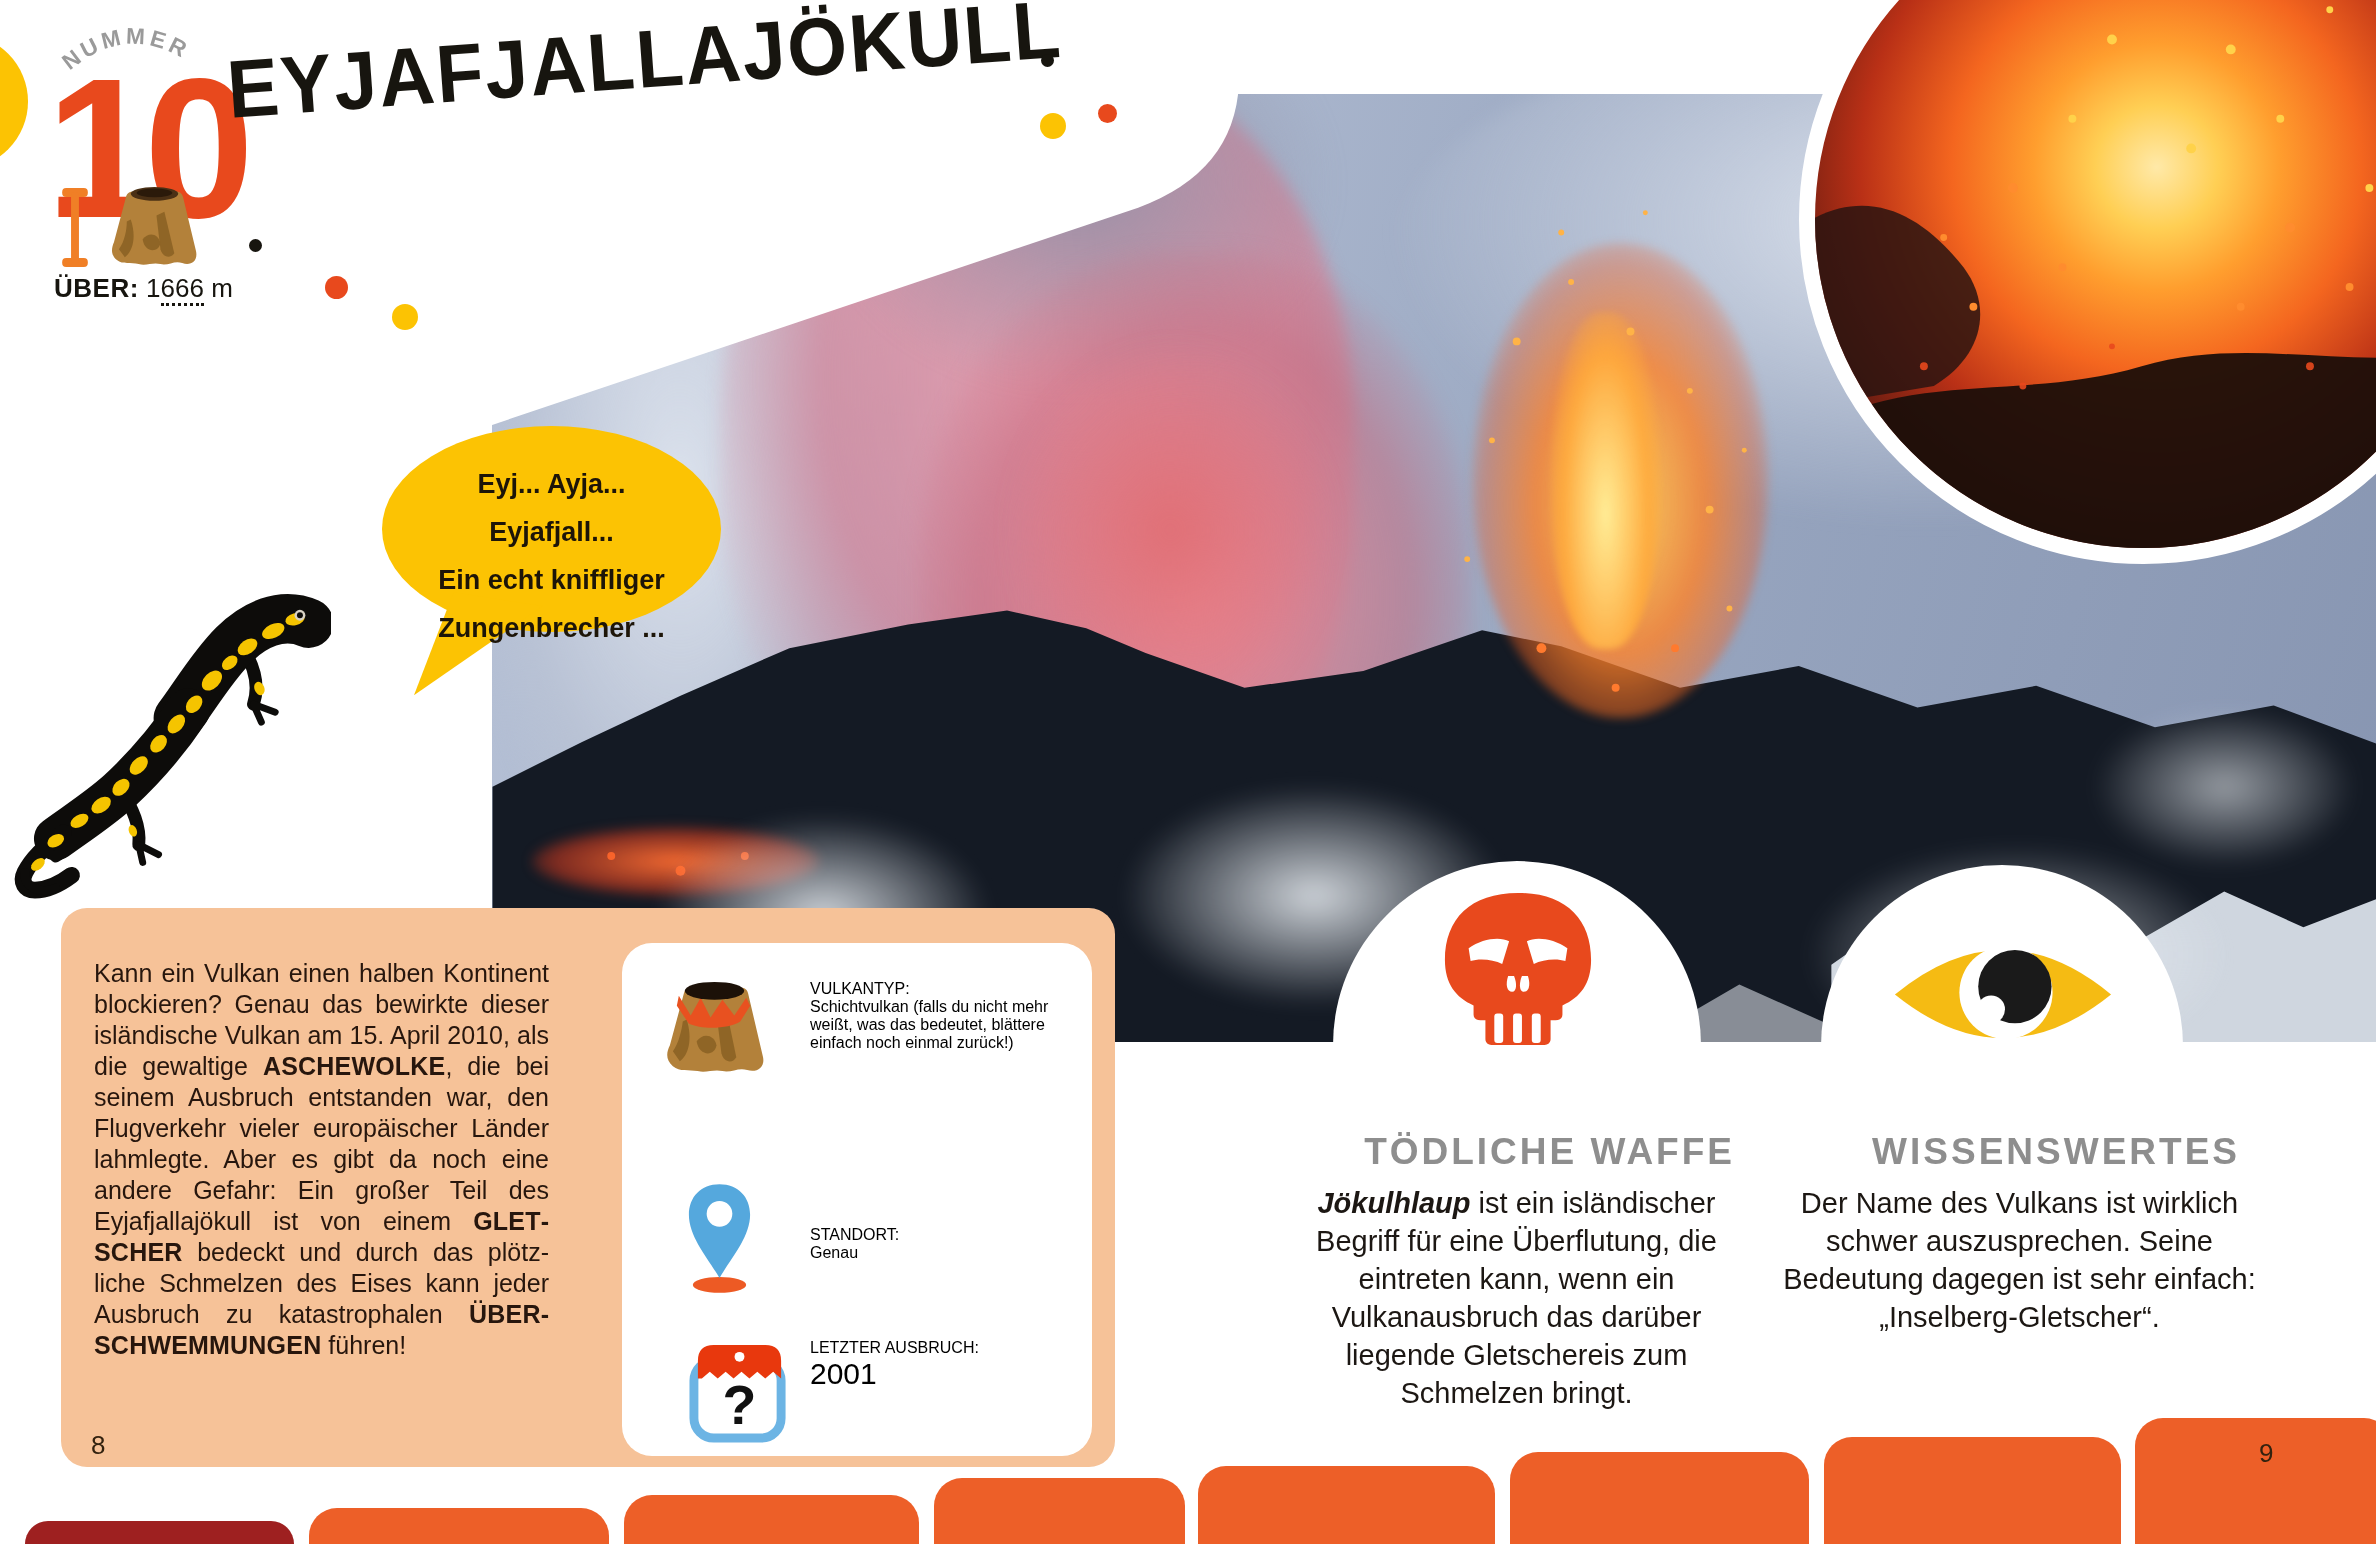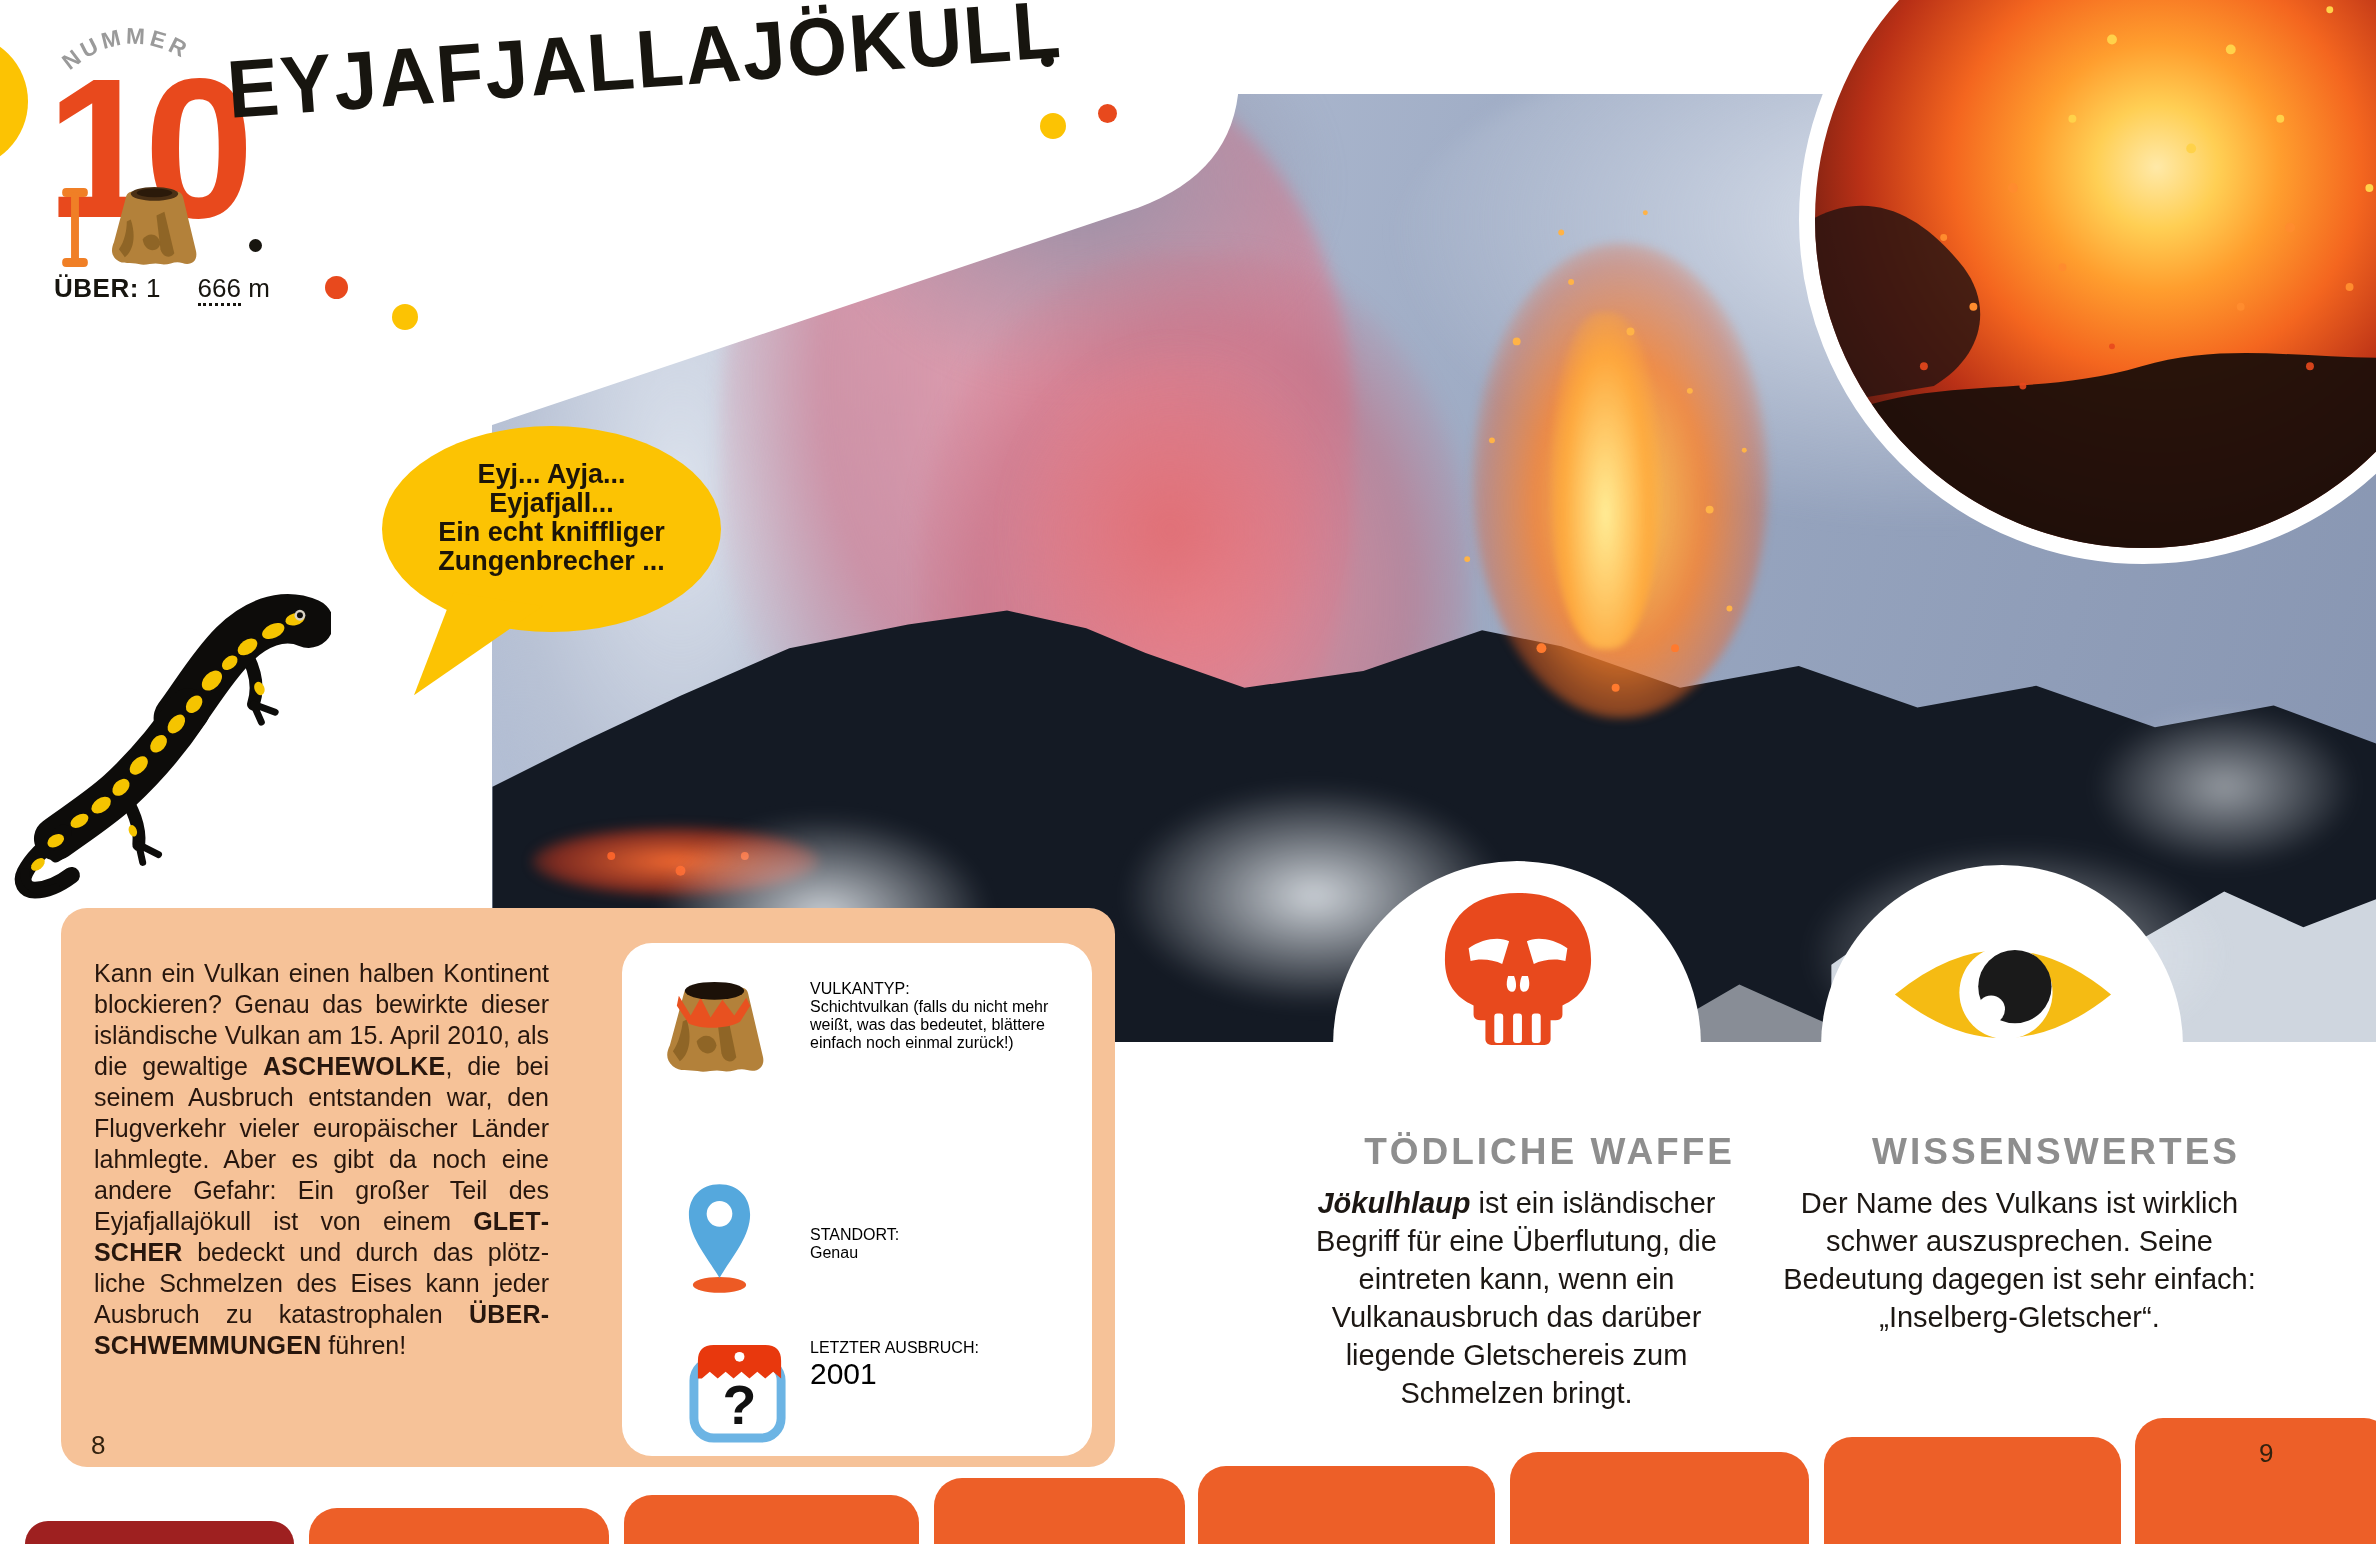--- a/index.html
+++ b/index.html
@@ -41,27 +41,27 @@
   .nummer-arc{position:absolute;left:57px;top:16px;z-index:4;}
   .big-number{position:absolute;left:46px;top:50px;font-size:198px;line-height:1;font-weight:900;letter-spacing:-12px;color:#e8491d;z-index:4;}
   .title{position:absolute;left:231px;top:48px;width:851px;font-size:77px;font-weight:800;letter-spacing:2px;color:#17150f;
     transform:rotate(-4.2deg) scaleY(1.06);transform-origin:0 100%;z-index:6;white-space:nowrap;}
   .dot{position:absolute;border-radius:50%;z-index:6;}
 
   .measure-icon{position:absolute;left:59px;top:188px;z-index:4;}
   .volcano-small{position:absolute;left:95px;top:180px;z-index:4;}
   .hoehe{position:absolute;left:54px;top:273px;font-size:26px;color:#17150f;z-index:4;}
   .hoehe b{letter-spacing:0.5px;}
-  .hoehe .uline{border-bottom:3px dotted #17150f;margin-left:37px;}
+  .hoehe .uline{border-bottom:3px dotted #17150f;}
 
   
   .bubble{position:absolute;left:382px;top:426px;width:339px;height:282px;z-index:4;}
   .bubble .balloon{position:absolute;left:0;top:0;width:339px;height:206px;background:#fcc303;border-radius:50%;}
   .bubble .tail{position:absolute;left:0;top:0;}
-  .bubble .txt{position:absolute;left:0;top:34px;width:339px;text-align:center;font-weight:bold;font-size:27px;line-height:29px;color:#1d1508;}
+  .bubble .txt{position:absolute;left:0;top:34px;width:339px;text-align:center;font-weight:bold;font-size:27px;line-height:48px;color:#1d1508;}
 
   
   .salamander{position:absolute;left:-6px;top:550px;z-index:4;}
 
   
   .panel{position:absolute;left:61px;top:908px;width:1054px;height:559px;background:#f6c298;border-radius:26px;z-index:4;}
   .intro{position:absolute;left:94px;top:958px;width:455px;font-size:25px;line-height:31px;color:#27160d;
     text-align:justify;z-index:5;hyphens:manual;}
   .intro b{letter-spacing:0.2px;}
   .pagenum-left{position:absolute;left:91px;top:1430px;font-size:26px;color:#33220f;z-index:7;}

